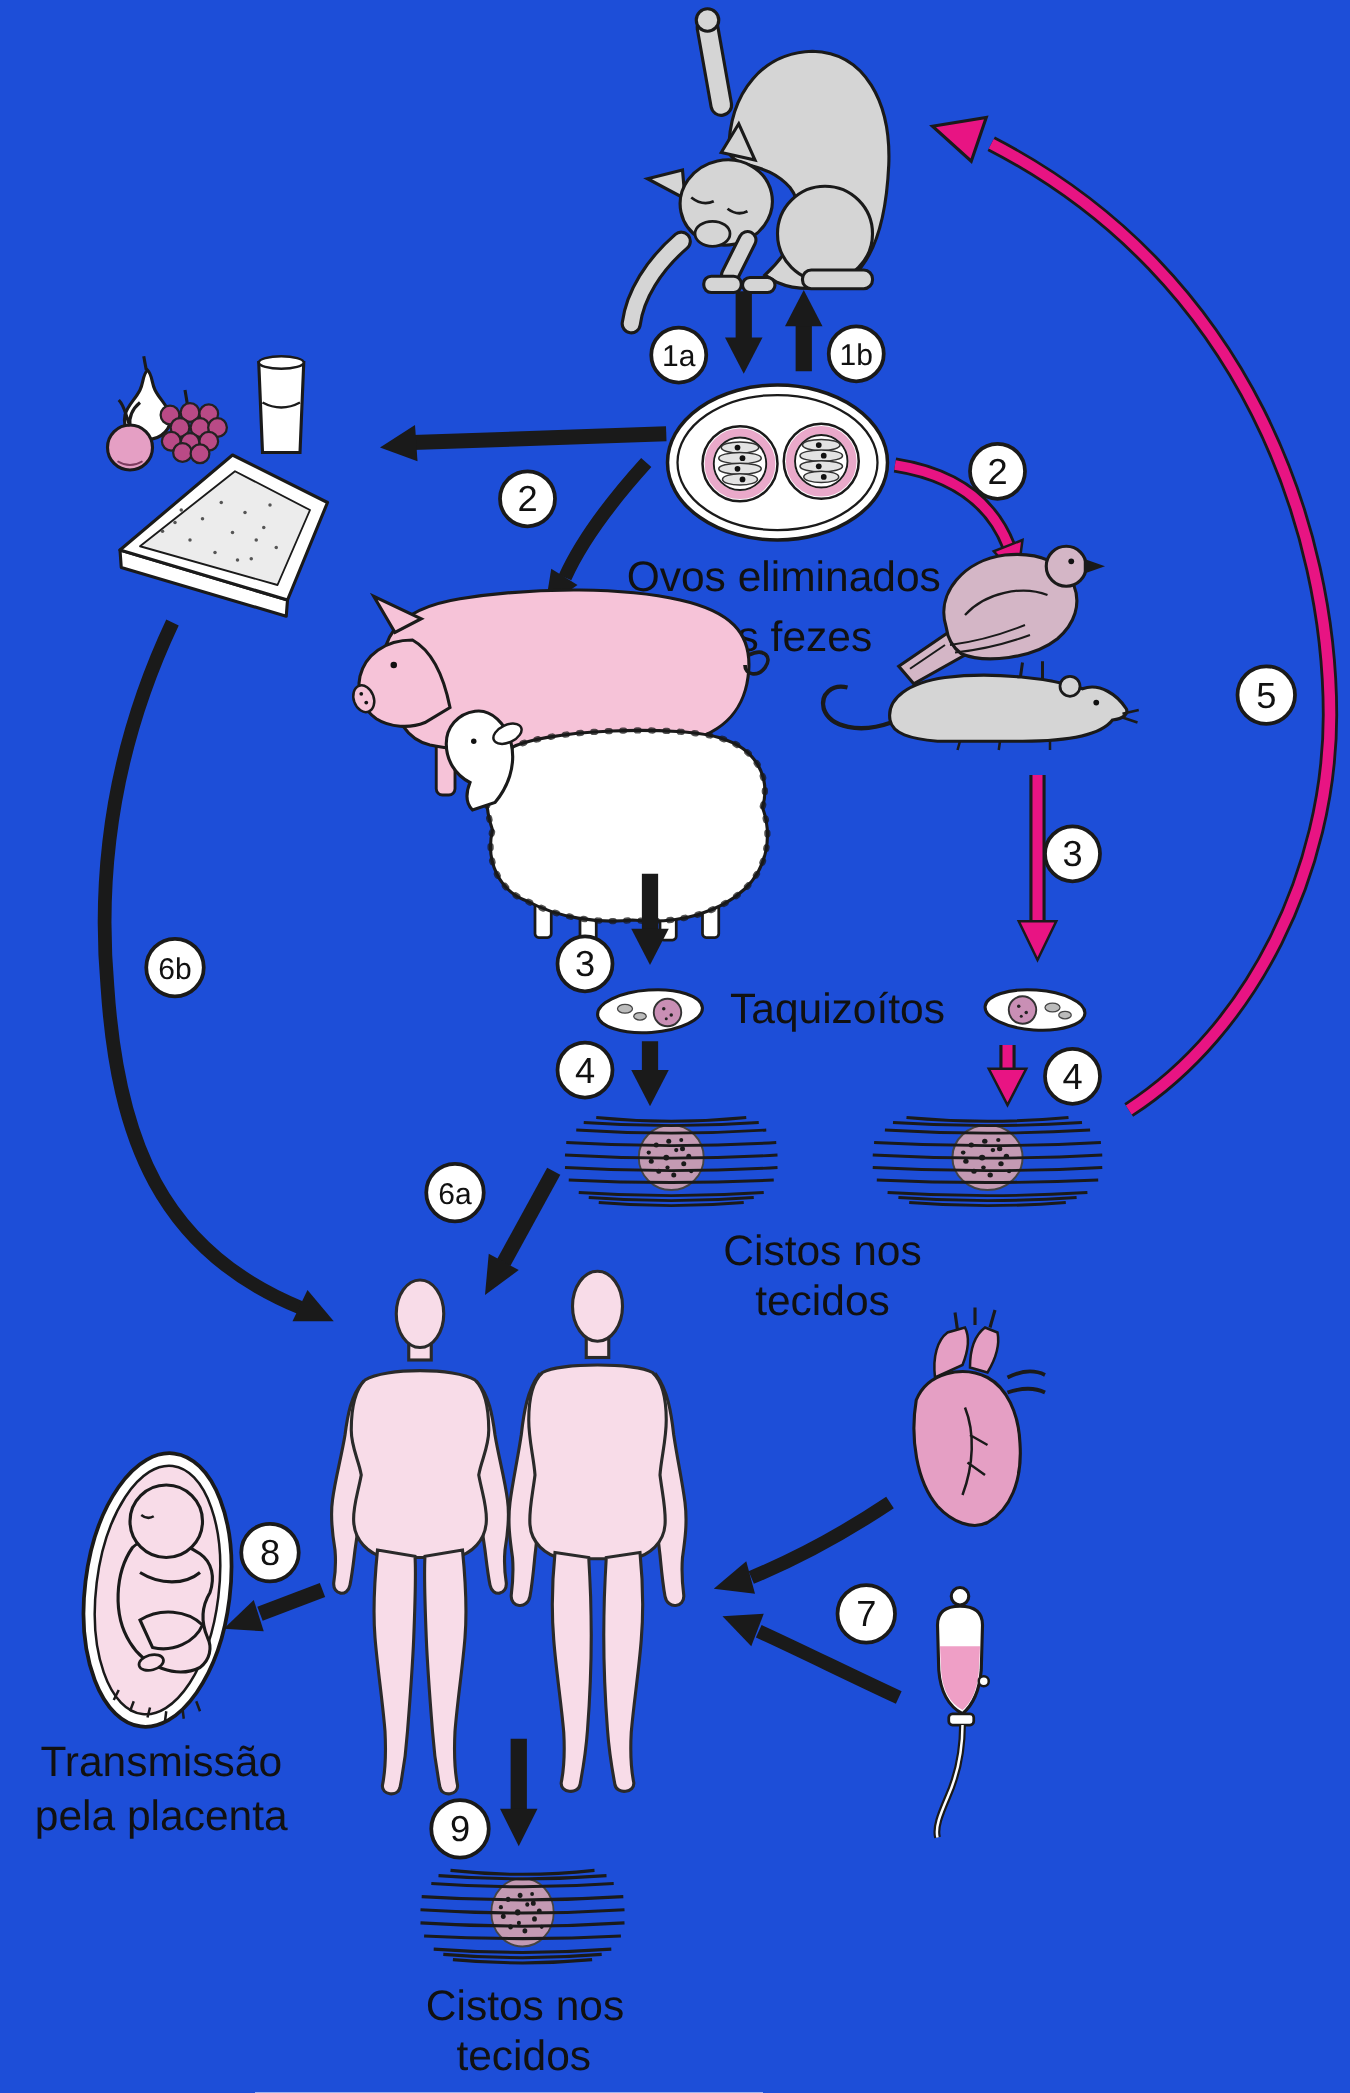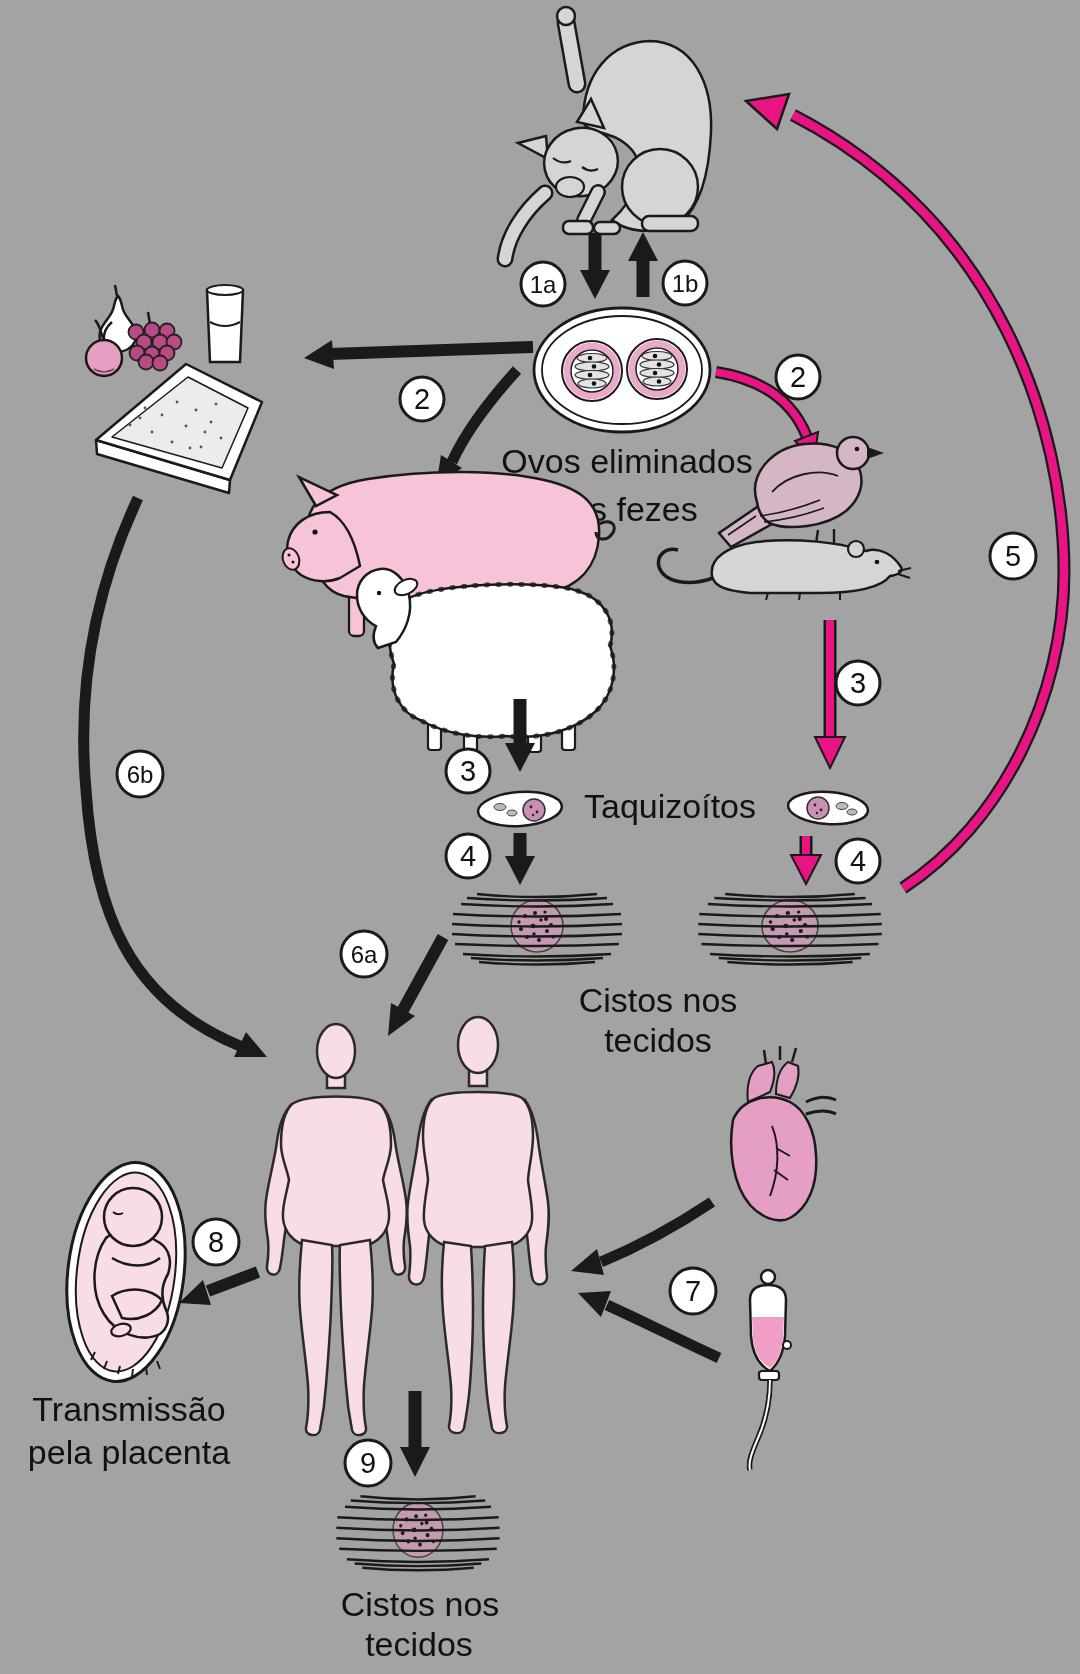--- a/index.html
+++ b/index.html
@@ -2,21 +2,21 @@
 <html style="--ink: #1a1a1a; --magenta-arrow: #e81483; --pig-pink: #f6c3d8; --human-pink: #f8dce8; --organ-pink: #e59fc4; --blood-pink: #ef9fc6; --bird-pink: #d4b6c6; --gray-animal: #d5d5d5; --grape-magenta: #b94a86; --cyst-pink: #c49ab3; --oocyst-ring: #eaa9ca; --nucleus-pink: #c98fb5; --sand-gray: #ececec;"><head>
 <meta charset="utf-8">
 <style>
   :root{
     --ink:#1a1a1a; --magenta-arrow:#e81483; --pig-pink:#f6c3d8; --human-pink:#f8dce8;
     --organ-pink:#e59fc4; --blood-pink:#ef9fc6; --bird-pink:#d4b6c6; --gray-animal:#d5d5d5;
     --grape-magenta:#b94a86; --cyst-pink:#c49ab3; --oocyst-ring:#eaa9ca; --nucleus-pink:#c98fb5;
     --sand-gray:#ececec;
   }
   html,body{margin:0;padding:0;background:#fff;}
-  .canvas{position:relative;width:1080px;height:1674px;background:#a3a3a3;overflow:hidden;}
+  .canvas{position:relative;width:1080px;height:1674px;background:#1d4ed8;overflow:hidden;}
   svg{display:block;}
   svg text{font-family:"Liberation Sans","DejaVu Sans",sans-serif;}
   .lbl{font-size:34px;fill:#111;text-anchor:middle;}
   .step-circle{fill:#fff;stroke:var(--ink);stroke-width:3;}
   .step-txt{font-size:29px;fill:#111;text-anchor:middle;}
   .step-txt.small{font-size:24px;}
   .ink{stroke:var(--ink);}
   .inkfill{fill:var(--ink);}
   .nofill{fill:none;}
   .white{fill:#ffffff;}

